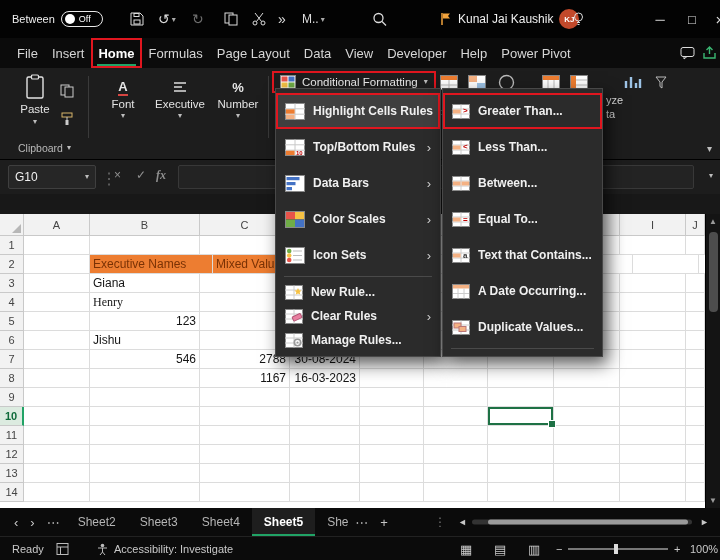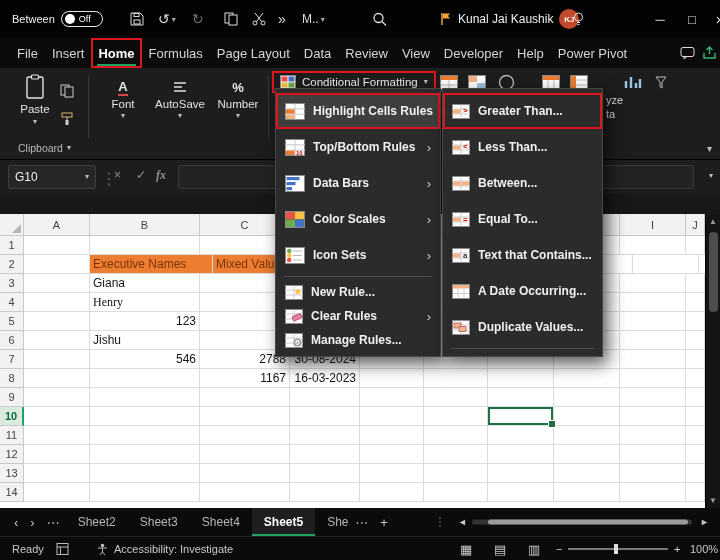--- a/index.html
+++ b/index.html
@@ -177,21 +177,20 @@
   <button class="winbtn" style="left:706px;font-size:15px;">×</button>
 </div>
 
 <nav class="menubar">
   <span class="mtab">File</span>
   <span class="mtab">Insert</span>
   <span class="mtab active annotated">Home</span>
   <span class="mtab">Formulas</span>
   <span class="mtab">Page Layout</span>
   <span class="mtab">Data</span>
-  <span class="mtab">Review</span>
   <span class="mtab">View</span>
   <span class="mtab">Developer</span>
   <span class="mtab">Help</span>
   <span class="mtab">Power Pivot</span>
   <span class="mb-right" style="left:680px;">
     <button class="tbtn">
       <svg width="15" height="14" viewBox="0 0 15 14">
           <rect x="1" y="1.5" width="13" height="9" rx="2" fill="none" stroke="#ddd"></rect>
           <path d="M4 10.5V13l3-2.5" fill="none" stroke="#ddd"></path>
         </svg>
@@ -235,21 +234,21 @@
     <span class="gicon" style="border-bottom:2px solid #D64541;">A</span>
     <span>Font</span>
     <span class="chev">▾</span>
   </div>
   <div class="abs groupbtn" style="left:152px;top:10px;width:56px;">
     <span class="gicon">
         <svg width="14" height="12" viewBox="0 0 14 12">
           <path d="M1 2h12M1 6h8M1 10h12" stroke="#ddd" stroke-width="1.4"></path>
         </svg>
       </span>
-    <span>AutoSave</span>
+    <span>Executive</span>
     <span class="chev">▾</span>
   </div>
   <div class="abs groupbtn" style="left:212px;top:10px;width:52px;">
     <span class="gicon">%</span>
     <span>Number</span>
     <span class="chev">▾</span>
   </div>
   <div class="abs vsep" style="left:268px;top:8px;height:62px;"></div>
 
   <div class="abs cfbtn annotated" style="left:272px;top:3px;">

